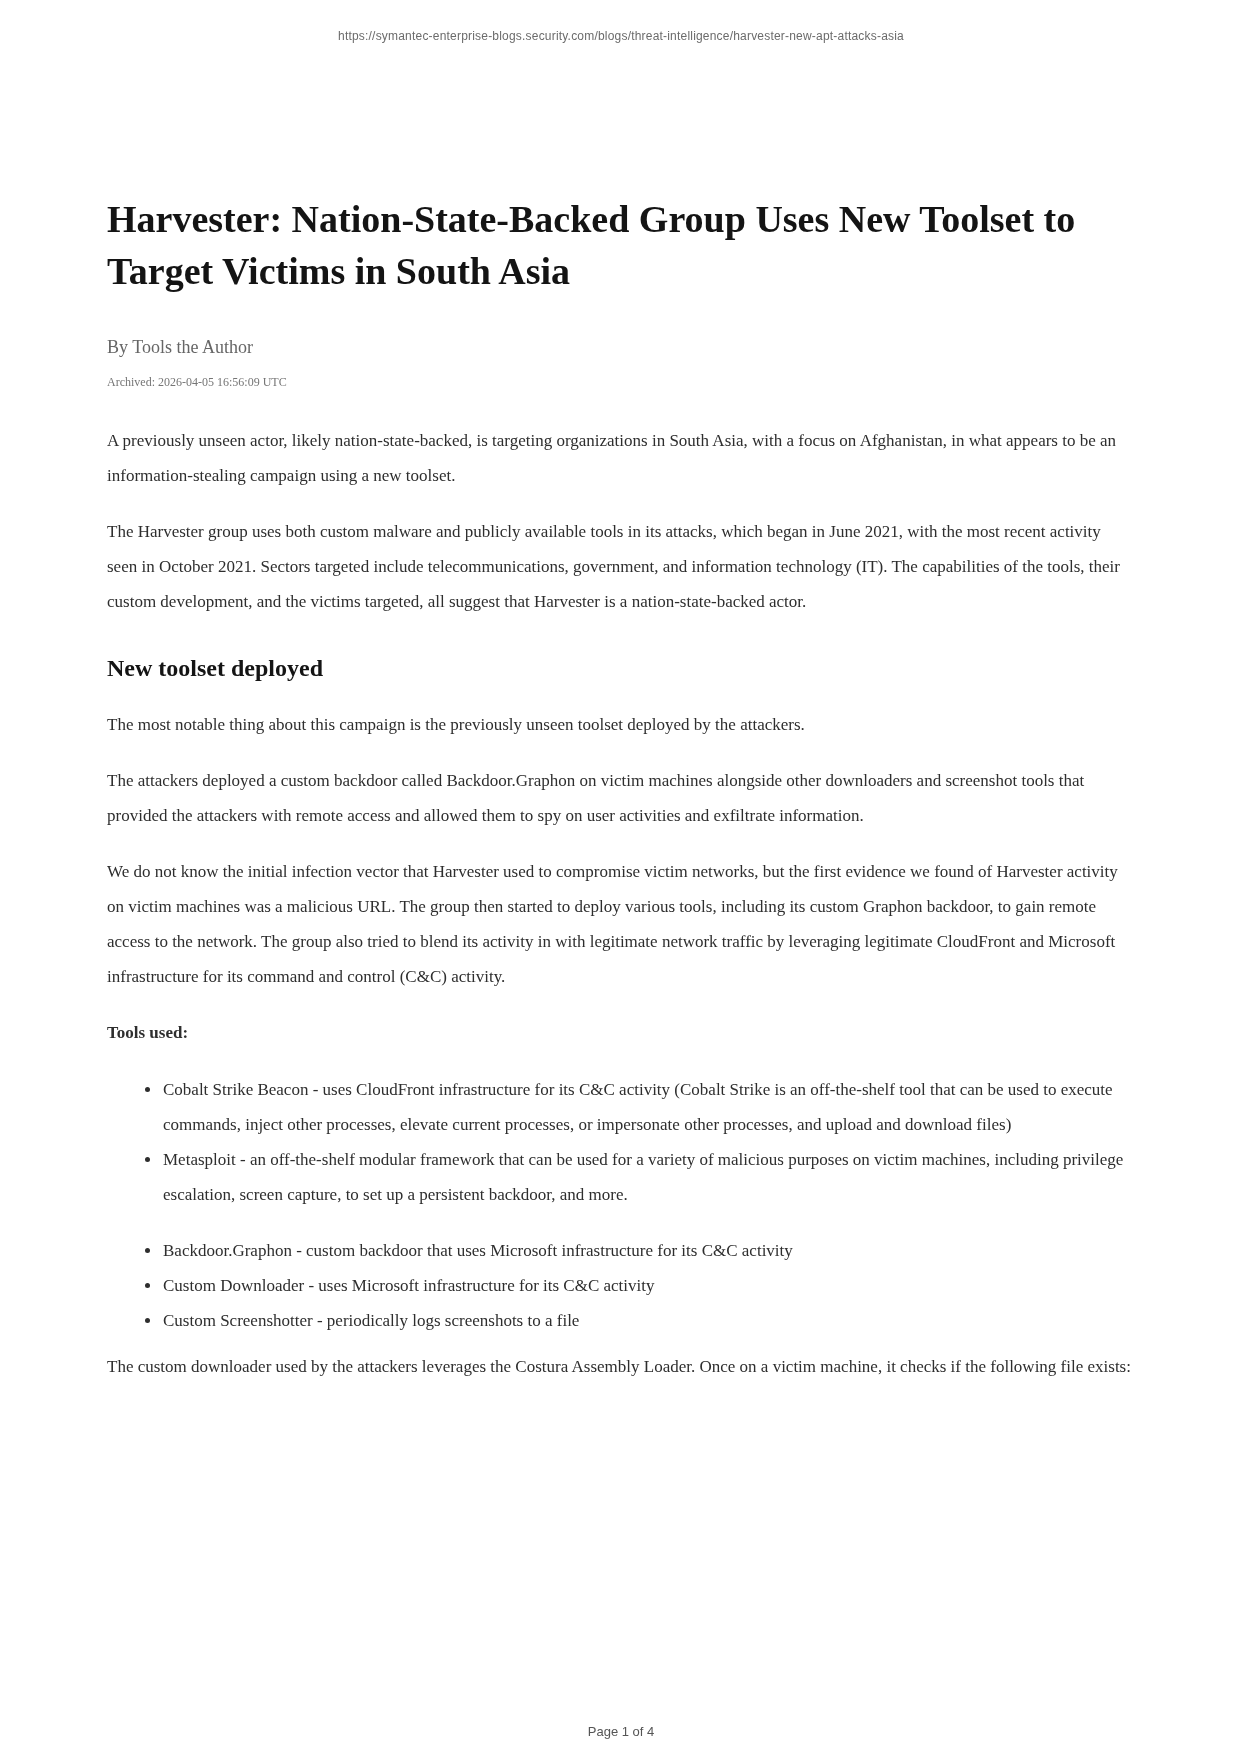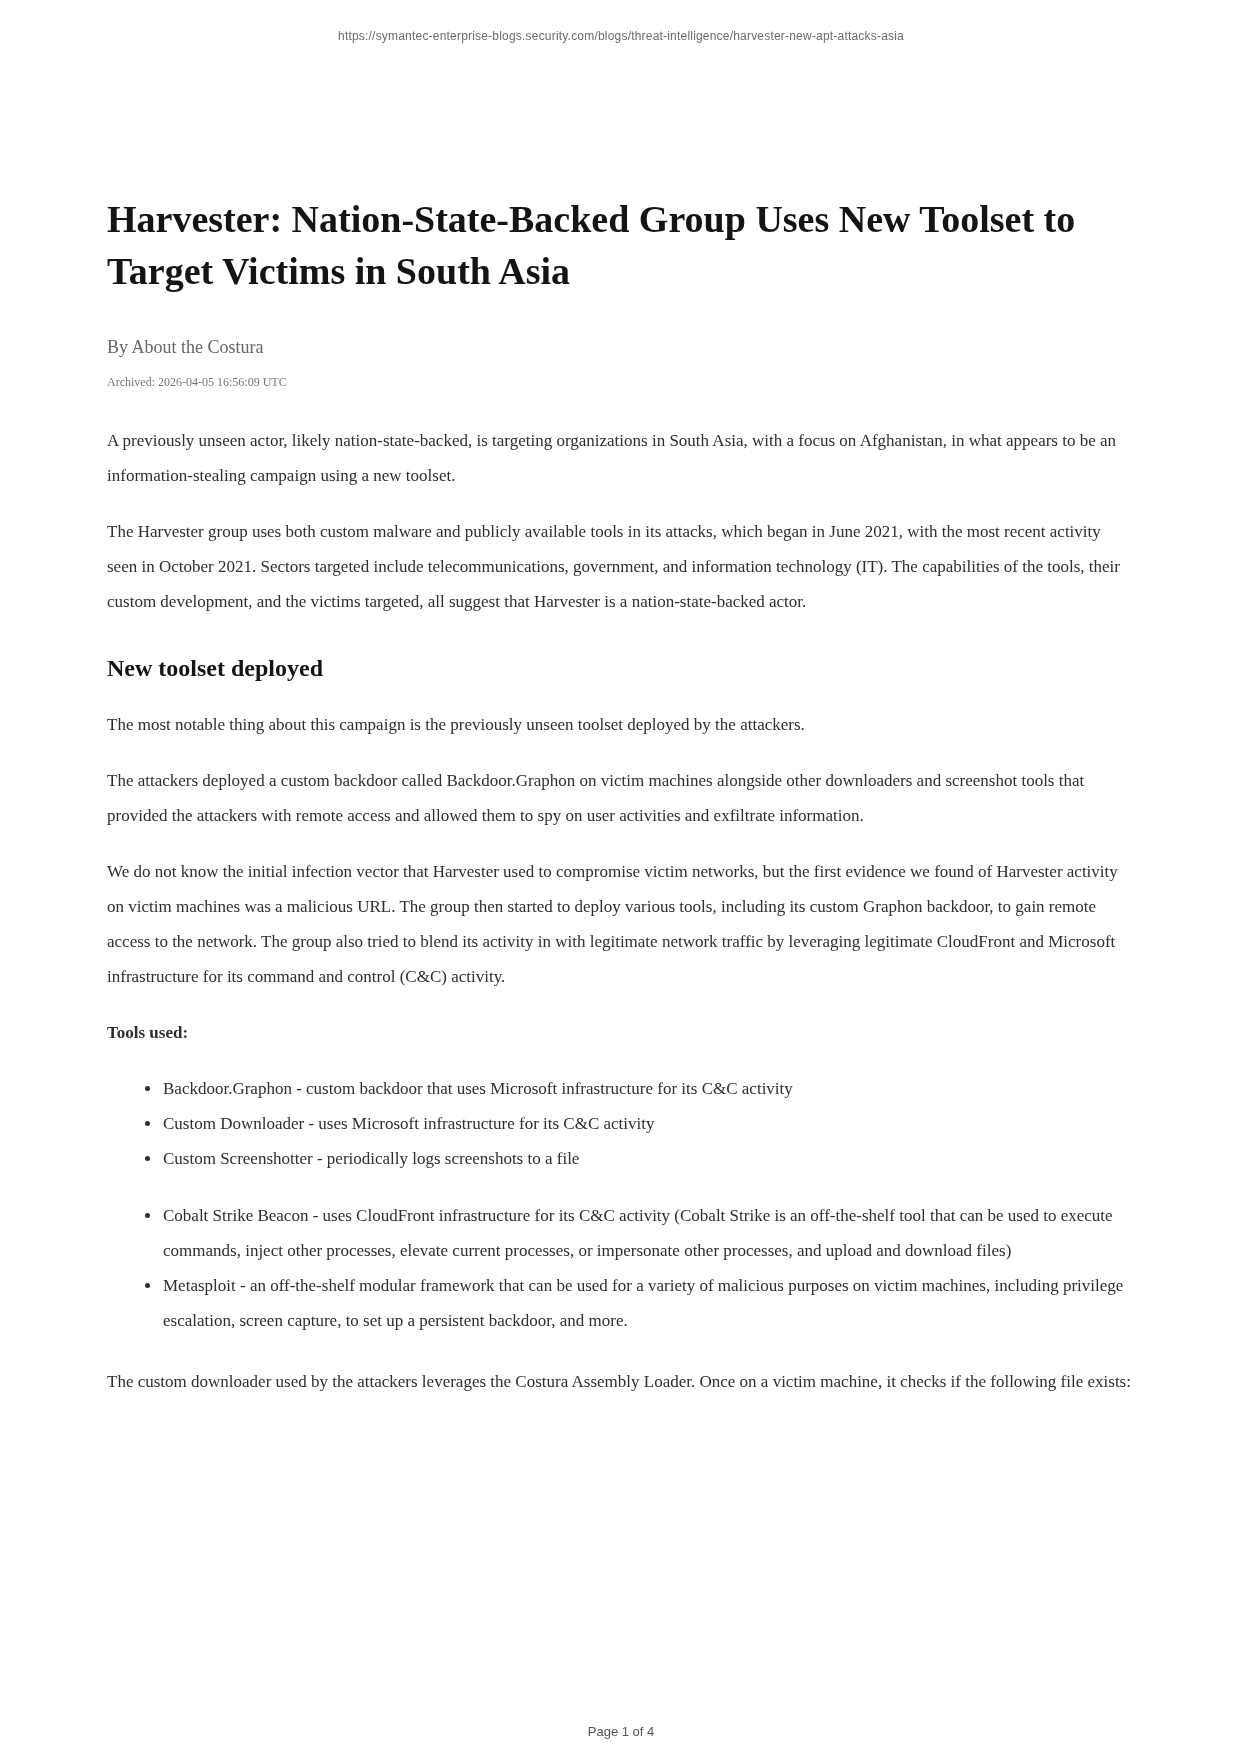--- a/index.html
+++ b/index.html
@@ -68,82 +68,82 @@
   ul.tools-list.group2 { margin-top: 22px; }
   li { display: flex; align-items: flex-start; }
   .bullet-dot {
     flex: none;
     width: 5px;
     height: 5px;
     border-radius: 50%;
     background: #2e2e2e;
     margin: 15px 13px 0 0;
   }
-  p.closing { margin-top: 26px; }
+  p.closing { margin-top: 11px; }
   .page-indicator {
     position: absolute;
     top: 1724px;
     left: 0;
     width: 100%;
     text-align: center;
     font-family: "Liberation Sans", sans-serif;
     font-size: 13px;
     color: #555555;
   }
 </style>
 </head>
 <body>
 
 <div class="archive-url">https://symantec-enterprise-blogs.security.com/blogs/threat-intelligence/harvester-new-apt-attacks-asia</div>
 
 <div class="article">
 
   <h1 class="article-title">Harvester: Nation-State-Backed Group Uses New Toolset to Target Victims in South Asia</h1>
 
-  <div class="byline">By About the Costura</div>
+  <div class="byline">By Tools the Author</div>
 
   <div class="archived">Archived: 2026-04-05 16:56:09 UTC</div>
 
   <p class="body-text">A previously unseen actor, likely nation-state-backed, is targeting organizations in South Asia, with a focus on Afghanistan, in what appears to be an information-stealing campaign using a new toolset.</p>
 
   <p class="body-text">The Harvester group uses both custom malware and publicly available tools in its attacks, which began in June 2021, with the most recent activity seen in October 2021. Sectors targeted include telecommunications, government, and information technology (IT). The capabilities of the tools, their custom development, and the victims targeted, all suggest that Harvester is a nation-state-backed actor.</p>
 
   <h2 class="section-heading">New toolset deployed</h2>
 
   <p class="body-text">The most notable thing about this campaign is the previously unseen toolset deployed by the attackers.</p>
 
   <p class="body-text">The attackers deployed a custom backdoor called Backdoor.Graphon on victim machines alongside other downloaders and screenshot tools that provided the attackers with remote access and allowed them to spy on user activities and exfiltrate information.</p>
 
   <p class="body-text">We do not know the initial infection vector that Harvester used to compromise victim networks, but the first evidence we found of Harvester activity on victim machines was a malicious URL. The group then started to deploy various tools, including its custom Graphon backdoor, to gain remote access to the network. The group also tried to blend its activity in with legitimate network traffic by leveraging legitimate CloudFront and Microsoft infrastructure for its command and control (C&amp;C) activity.</p>
 
   <p class="body-text tools-label">Tools used:</p>
 
+  <ul class="tools-list group2">
+    <li>
+      <span class="bullet-dot"></span>
+      <span>Cobalt Strike Beacon - uses CloudFront infrastructure for its C&amp;C activity (Cobalt Strike is an off-the-shelf tool that can be used to execute commands, inject other processes, elevate current processes, or impersonate other processes, and upload and download files)</span>
+    </li>
+    <li>
+      <span class="bullet-dot"></span>
+      <span>Metasploit - an off-the-shelf modular framework that can be used for a variety of malicious purposes on victim machines, including privilege escalation, screen capture, to set up a persistent backdoor, and more.</span>
+    </li>
+  </ul>
+
   <ul class="tools-list group1">
     <li>
       <span class="bullet-dot"></span>
       <span>Backdoor.Graphon - custom backdoor that uses Microsoft infrastructure for its C&amp;C activity</span>
     </li>
     <li>
       <span class="bullet-dot"></span>
       <span>Custom Downloader - uses Microsoft infrastructure for its C&amp;C activity</span>
     </li>
     <li>
       <span class="bullet-dot"></span>
       <span>Custom Screenshotter - periodically logs screenshots to a file</span>
     </li>
   </ul>
 
-  <ul class="tools-list group2">
-    <li>
-      <span class="bullet-dot"></span>
-      <span>Cobalt Strike Beacon - uses CloudFront infrastructure for its C&amp;C activity (Cobalt Strike is an off-the-shelf tool that can be used to execute commands, inject other processes, elevate current processes, or impersonate other processes, and upload and download files)</span>
-    </li>
-    <li>
-      <span class="bullet-dot"></span>
-      <span>Metasploit - an off-the-shelf modular framework that can be used for a variety of malicious purposes on victim machines, including privilege escalation, screen capture, to set up a persistent backdoor, and more.</span>
-    </li>
-  </ul>
-
   <p class="body-text closing">The custom downloader used by the attackers leverages the Costura Assembly Loader. Once on a victim machine, it checks if the following file exists:</p>
 
 </div>
 
 <div class="page-indicator">Page 1 of 4</div>
 
 </body></html>

